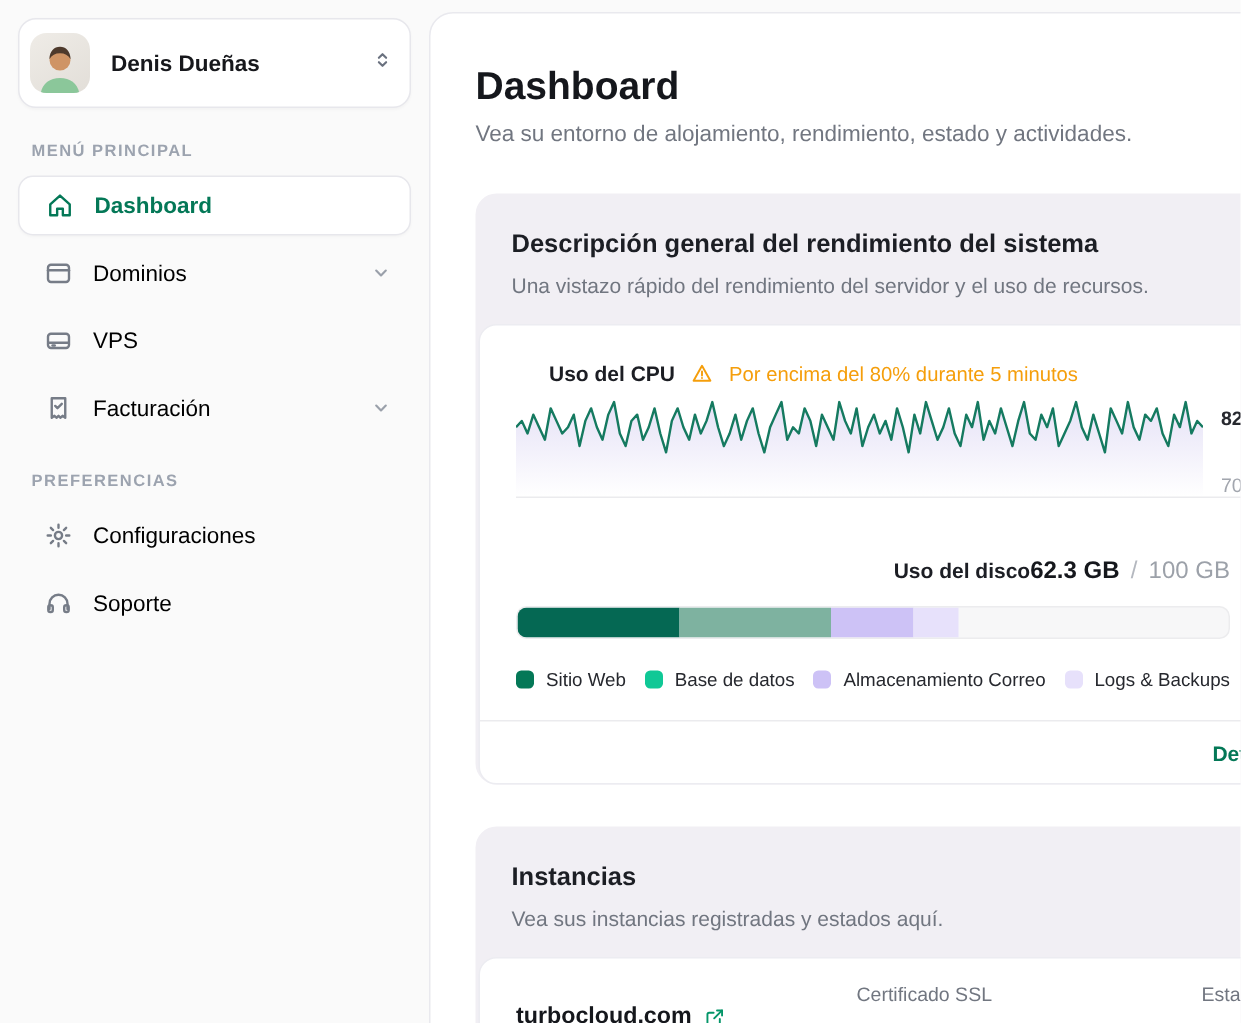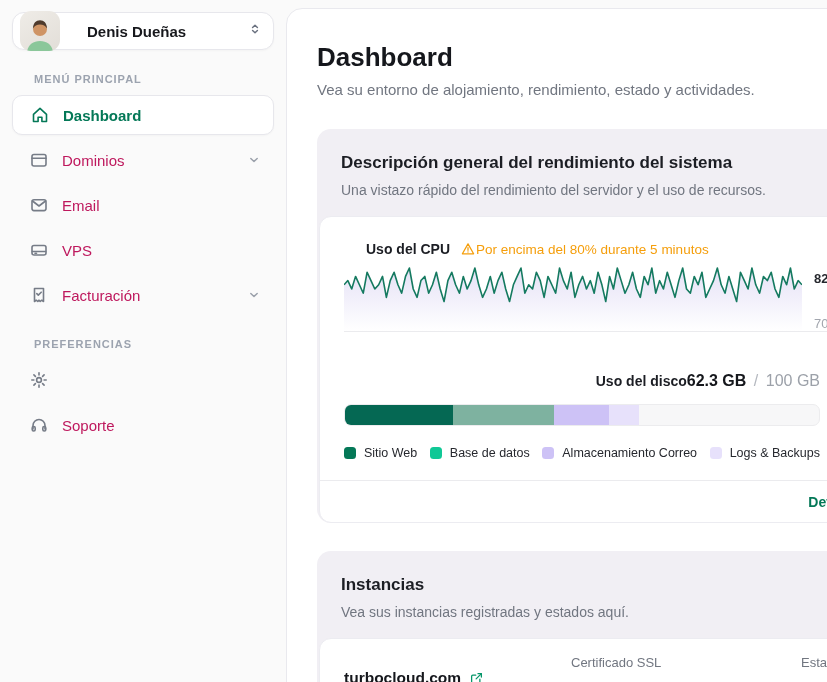--- a/index.html
+++ b/index.html
@@ -6,40 +6,40 @@
   html,body { width:827px; height:682px; overflow:hidden; }
   body {
     font-family:"Liberation Sans", sans-serif;
     background:#fafafa;
     color:#111827;
     position:relative;
   }
   
   .sidebar { position:absolute; left:0; top:0; width:286px; height:682px; padding:12px; }
   .profile-card {
-    display:flex; align-items:center; gap:27px;
+    display:flex; align-items:center; gap:14px;
     background:#fff; border:1px solid #e7e7ec; border-radius:12px;
-    padding:6px 10px 6px 7px; height:38px;
+    padding:6px 10px 6px 7px; height:60px;
     box-shadow:0 1px 2px rgba(0,0,0,.03);
     cursor:pointer;
   }
   .avatar { width:40px; height:40px; border-radius:11px; overflow:hidden;
     background:linear-gradient(145deg,#efece7,#e2ded8); flex:0 0 40px; }
   .profile-text { flex:1; min-width:0; }
   .profile-name { font-size:15px; font-weight:700; color:#17181c; line-height:19px; }
   .profile-email { font-size:12.5px; color:#8a8f98; line-height:16px; }
   .selector-icon { color:#6b7280; flex:0 0 16px; }
   .section-label {
     font-size:11px; letter-spacing:.09em; color:#9ca3af; font-weight:600;
-    margin:23px 0 10px 22px;
+    margin:23px 0 10px 9px;
   }
   .nav-item {
     display:flex; align-items:center; gap:13px;
     height:40px; padding:0 12px 0 17px; margin-bottom:5px;
-    border-radius:10px; font-size:15px; color:#be185d; cursor:pointer;
+    border-radius:10px; font-size:15px; color:#000000; cursor:pointer;
   }
   .nav-item .nav-icon { color:#767c87; display:flex; }
   .nav-item.active {
     background:#fff; border:1px solid #e7e7ec; color:#047857; font-weight:600;
     box-shadow:0 1px 2px rgba(0,0,0,.03);
   }
   .nav-item.active .nav-icon { color:#047857; }
   .nav-label { flex:1; }
   .nav-chevron { color:#9aa0aa; display:flex; }
   
@@ -57,21 +57,21 @@
   .big-card-title { font-size:17px; font-weight:700; color:#1c1e24; line-height:24px; padding:0 24px; }
   .big-card-subtitle { font-size:14px; color:#717680; line-height:20px; margin-top:5px; padding:0 24px; }
   .sheet {
     background:#fff; border:1px solid #ececf1; border-radius:12px;
     margin:16px 2px 2px 2px;
   }
   
   .cpu-section { padding:24px 0 0 24px; }
   .cpu-head { display:flex; align-items:center; gap:10px; padding-right:66px; }
   .cpu-label { font-size:14px; font-weight:700; color:#1c1e24;margin-left:22px; }
-  .cpu-warning { display:flex; align-items:center; gap:0; color:#f59e0b; font-size:13.5px; }
+  .cpu-warning { display:flex; align-items:center; gap:10px; color:#f59e0b; font-size:13.5px; }
   .chart-row { display:flex; margin-top:8px; padding-right:42px; border-bottom:1px solid #ebebee; }
   .spark-wrap { flex:1; height:66px; }
   .spark-wrap svg { display:block; width:100%; height:66px; }
   .chart-labels { width:42px; display:flex; flex-direction:column; justify-content:space-between;
     padding:6px 0 0 12px; height:66px; }
   .chart-max { font-size:13px; font-weight:700; color:#26282e; }
   .chart-min { font-size:13px; color:#a2a6ae; }
   
   .disk-section { padding:40px 66px 20px 24px; }
   .disk-head { display:flex; align-items:baseline; }
@@ -146,29 +146,20 @@
       </svg>
     </span>
     <span class="nav-label">Dominios</span>
     <span class="nav-chevron">
       <svg viewBox="0 0 20 20" width="16" height="16" fill="none" stroke="currentColor" stroke-width="1.8" stroke-linecap="round" stroke-linejoin="round">
           <polyline points="6,8 10,12 14,8"></polyline>
         </svg>
     </span>
   </div>
 
-  <div class="nav-item">
-    <span class="nav-icon">
-      <svg viewBox="0 0 20 20" width="20" height="20" fill="none" stroke="currentColor" stroke-width="1.6" stroke-linecap="round" stroke-linejoin="round">
-        <rect x="3" y="4.8" width="14" height="10.8" rx="2"></rect>
-          <polyline points="3.5,6 10,11 16.5,6"></polyline>
-      </svg>
-    </span>
-    <span class="nav-label">Email</span>
-  </div>
 
 
   <div class="nav-item">
     <span class="nav-icon">
       <svg viewBox="0 0 20 20" width="20" height="20" fill="none" stroke="currentColor" stroke-width="1.6" stroke-linecap="round" stroke-linejoin="round">
         <rect x="3" y="5.5" width="14" height="9.5" rx="2"></rect>
           <line x1="3.4" y1="11.5" x2="16.6" y2="11.5"></line>
         <line x1="6" y1="13.3" x2="7.5" y2="13.3"></line>
       </svg>
     </span>
@@ -192,20 +183,21 @@
 
   <div class="section-label">PREFERENCIAS</div>
 
   <div class="nav-item">
     <span class="nav-icon">
       <svg viewBox="0 0 20 20" width="20" height="20" fill="none" stroke="currentColor" stroke-width="1.6" stroke-linecap="round" stroke-linejoin="round">
         <circle cx="10" cy="10" r="2.4"></circle>
         <path d="M10 2.8v2.1M10 15.1v2.1M2.8 10h2.1M15.1 10h2.1M4.9 4.9l1.5 1.5M13.6 13.6l1.5 1.5M15.1 4.9l-1.5 1.5M6.4 13.6l-1.5 1.5"></path>
       </svg>
     </span>
+    <span class="nav-label">Configuraciones</span>
   </div>
 
   <div class="nav-item">
     <span class="nav-icon">
       <svg viewBox="0 0 20 20" width="20" height="20" fill="none" stroke="currentColor" stroke-width="1.6" stroke-linecap="round" stroke-linejoin="round">
         <path d="M4 14v-3.5a6 6 0 0 1 12 0V14"></path>
         <rect x="3.2" y="11.5" width="3" height="4.5" rx="1.4"></rect>
         <rect x="13.8" y="11.5" width="3" height="4.5" rx="1.4"></rect>
       </svg>
     </span>

